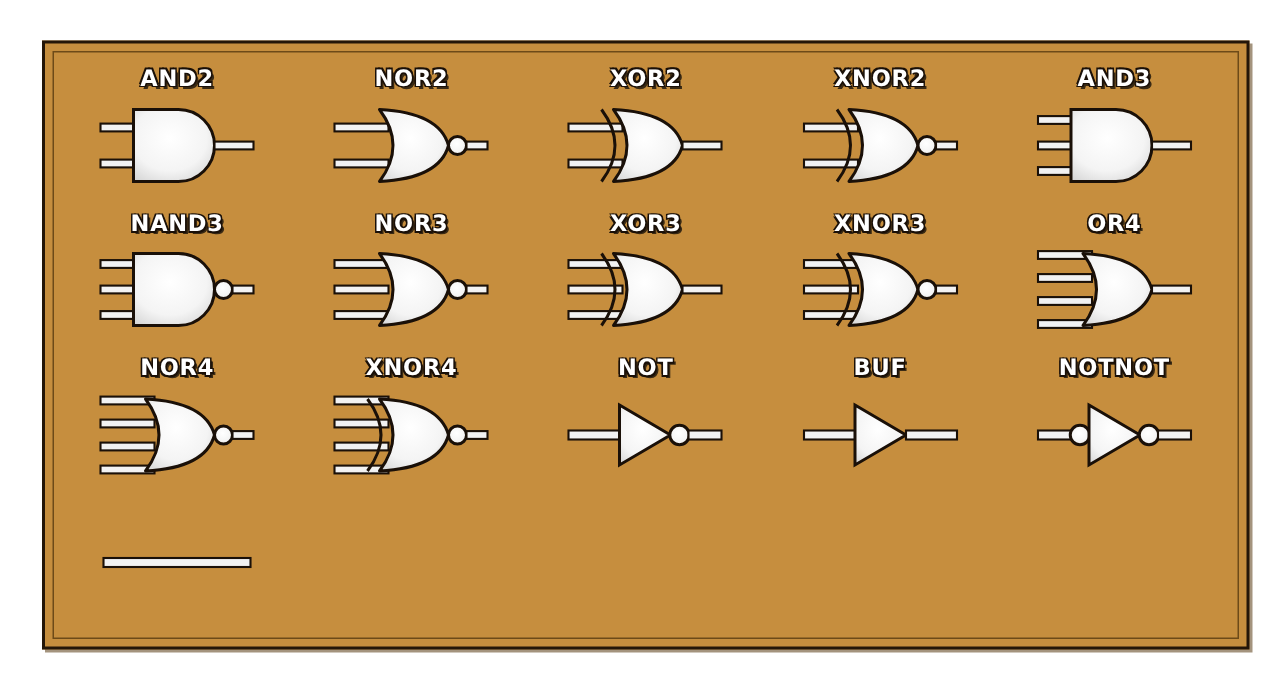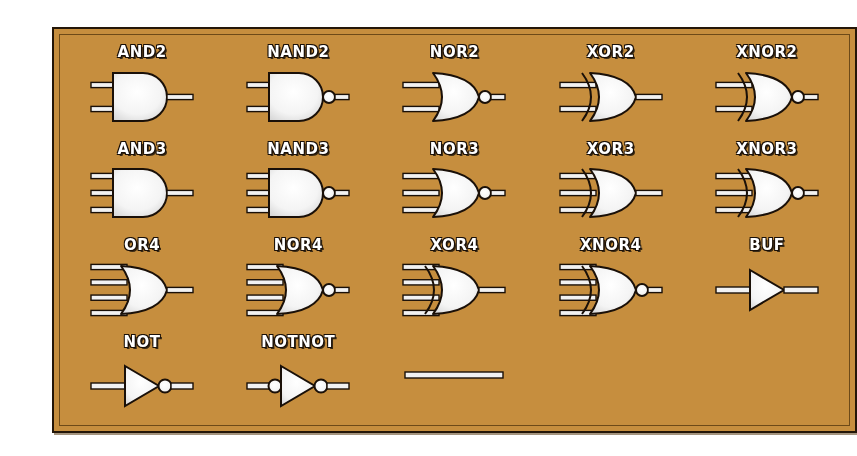--- a/index.html
+++ b/index.html
@@ -3,21 +3,21 @@
 <meta charset="utf-8">
 <title>Logic Gate Symbol Palette</title>
 <style>
   html,body{margin:0;padding:0;}
   body{
     width:857px;height:456px;
     background:#ffffff;
     font-family:"DejaVu Sans", sans-serif;
     overflow:hidden;
   }
-  #canvas{position:relative;width:759px;height:456px;background:#ffffff;margin-left:24px;}
+  #canvas{position:relative;width:759px;height:456px;background:#ffffff;}
 
   
   .panel{
     position:absolute;
     left:28px; top:27px;
     width:805px; height:406px;
     background:#c68e3e;
     border:2px solid #241608;
     box-sizing:border-box;
     box-shadow: 2px 2px 0 0 rgba(90,60,20,.55);
@@ -90,39 +90,20 @@
                 </radialGradient>
               </defs>
               <rect x="8" y="21.4" width="24" height="5.2" fill="#f2f2f2" stroke="#1a1008" stroke-width="1.4"></rect>
               <rect x="8" y="45.4" width="24" height="5.2" fill="#f2f2f2" stroke="#1a1008" stroke-width="1.4"></rect>
               <path d="M 30 12 L 60 12 A 24 24 0 0 1 60 60 L 30 60 Z" fill="url(#g0)" stroke="#1a1008" stroke-width="2" stroke-linejoin="miter"></path>
               <rect x="84" y="33.4" width="26" height="5.2" fill="#f2f2f2" stroke="#1a1008" stroke-width="1.4"></rect>
             </svg>
           </div>
         </div>
         <div class="cell">
-          <div class="cell-label">NAND2</div>
-          <div class="sym">
-            <svg width="118" height="72" viewBox="0 0 118 72">
-              <defs>
-                <radialGradient id="g1" cx="45%" cy="40%" r="70%">
-                  <stop offset="0%" stop-color="#ffffff"></stop>
-                  <stop offset="65%" stop-color="#f4f4f4"></stop>
-                  <stop offset="100%" stop-color="#d8d8d8"></stop>
-                </radialGradient>
-              </defs>
-              <rect x="8" y="21.4" width="24" height="5.2" fill="#f2f2f2" stroke="#1a1008" stroke-width="1.4"></rect>
-              <rect x="8" y="45.4" width="24" height="5.2" fill="#f2f2f2" stroke="#1a1008" stroke-width="1.4"></rect>
-              <path d="M 30 12 L 60 12 A 24 24 0 0 1 60 60 L 30 60 Z" fill="url(#g1)" stroke="#1a1008" stroke-width="2" stroke-linejoin="miter"></path>
-              <circle cx="90" cy="36" r="6" fill="url(#g1)" stroke="#1a1008" stroke-width="2"></circle>
-              <rect x="96" y="33.4" width="14" height="5.2" fill="#f2f2f2" stroke="#1a1008" stroke-width="1.4"></rect>
-            </svg>
-          </div>
-        </div>
-        <div class="cell">
           <div class="cell-label">NOR2</div>
           <div class="sym">
             <svg width="118" height="72" viewBox="0 0 118 72">
               <defs>
                 <radialGradient id="g3" cx="45%" cy="40%" r="70%">
                   <stop offset="0%" stop-color="#ffffff"></stop>
                   <stop offset="65%" stop-color="#f4f4f4"></stop>
                   <stop offset="100%" stop-color="#d8d8d8"></stop>
                 </radialGradient>
               </defs>
@@ -308,94 +289,73 @@
               <rect x="8" y="25.733333333333334" width="36" height="5.2" fill="#f2f2f2" stroke="#1a1008" stroke-width="1.4"></rect>
               <rect x="8" y="41.06666666666667" width="36" height="5.2" fill="#f2f2f2" stroke="#1a1008" stroke-width="1.4"></rect>
               <rect x="8" y="56.4" width="36" height="5.2" fill="#f2f2f2" stroke="#1a1008" stroke-width="1.4"></rect>
               <path d="M 38 12 Q 78 14 84 36 Q 78 58 38 60 Q 56 36 38 12 Z" fill="url(#g13)" stroke="#1a1008" stroke-width="2" stroke-linejoin="round"></path>
               <circle cx="90" cy="36" r="6" fill="url(#g13)" stroke="#1a1008" stroke-width="2"></circle>
               <rect x="96" y="33.4" width="14" height="5.2" fill="#f2f2f2" stroke="#1a1008" stroke-width="1.4"></rect>
             </svg>
           </div>
         </div>
         <div class="cell">
-          <div class="cell-label">XOR4</div>
-          <div class="sym">
-            <svg width="118" height="72" viewBox="0 0 118 72">
-              <defs>
-                <radialGradient id="g14" cx="45%" cy="40%" r="70%">
+          <div class="cell-label">XNOR4</div>
+          <div class="sym">
+            <svg width="118" height="72" viewBox="0 0 118 72">
+              <defs>
+                <radialGradient id="g15" cx="45%" cy="40%" r="70%">
                   <stop offset="0%" stop-color="#ffffff"></stop>
                   <stop offset="65%" stop-color="#f4f4f4"></stop>
                   <stop offset="100%" stop-color="#d8d8d8"></stop>
                 </radialGradient>
               </defs>
               <rect x="8" y="10.4" width="36" height="5.2" fill="#f2f2f2" stroke="#1a1008" stroke-width="1.4"></rect>
               <rect x="8" y="25.733333333333334" width="36" height="5.2" fill="#f2f2f2" stroke="#1a1008" stroke-width="1.4"></rect>
               <rect x="8" y="41.06666666666667" width="36" height="5.2" fill="#f2f2f2" stroke="#1a1008" stroke-width="1.4"></rect>
               <rect x="8" y="56.4" width="36" height="5.2" fill="#f2f2f2" stroke="#1a1008" stroke-width="1.4"></rect>
               <path d="M 30 12 Q 48 36 30 60" fill="none" stroke="#1a1008" stroke-width="2"></path>
-              <path d="M 38 12 Q 78 14 84 36 Q 78 58 38 60 Q 56 36 38 12 Z" fill="url(#g14)" stroke="#1a1008" stroke-width="2" stroke-linejoin="round"></path>
-              <rect x="84" y="33.4" width="26" height="5.2" fill="#f2f2f2" stroke="#1a1008" stroke-width="1.4"></rect>
-            </svg>
-          </div>
-        </div>
-        <div class="cell">
-          <div class="cell-label">XNOR4</div>
-          <div class="sym">
-            <svg width="118" height="72" viewBox="0 0 118 72">
-              <defs>
-                <radialGradient id="g15" cx="45%" cy="40%" r="70%">
-                  <stop offset="0%" stop-color="#ffffff"></stop>
-                  <stop offset="65%" stop-color="#f4f4f4"></stop>
-                  <stop offset="100%" stop-color="#d8d8d8"></stop>
-                </radialGradient>
-              </defs>
-              <rect x="8" y="10.4" width="36" height="5.2" fill="#f2f2f2" stroke="#1a1008" stroke-width="1.4"></rect>
-              <rect x="8" y="25.733333333333334" width="36" height="5.2" fill="#f2f2f2" stroke="#1a1008" stroke-width="1.4"></rect>
-              <rect x="8" y="41.06666666666667" width="36" height="5.2" fill="#f2f2f2" stroke="#1a1008" stroke-width="1.4"></rect>
-              <rect x="8" y="56.4" width="36" height="5.2" fill="#f2f2f2" stroke="#1a1008" stroke-width="1.4"></rect>
-              <path d="M 30 12 Q 48 36 30 60" fill="none" stroke="#1a1008" stroke-width="2"></path>
               <path d="M 38 12 Q 78 14 84 36 Q 78 58 38 60 Q 56 36 38 12 Z" fill="url(#g15)" stroke="#1a1008" stroke-width="2" stroke-linejoin="round"></path>
               <circle cx="90" cy="36" r="6" fill="url(#g15)" stroke="#1a1008" stroke-width="2"></circle>
               <rect x="96" y="33.4" width="14" height="5.2" fill="#f2f2f2" stroke="#1a1008" stroke-width="1.4"></rect>
-            </svg>
-          </div>
-        </div>
-        <div class="cell">
-          <div class="cell-label">BUF</div>
-          <div class="sym">
-            <svg width="118" height="72" viewBox="0 0 118 72">
-              <defs>
-                <radialGradient id="g16" cx="45%" cy="40%" r="70%">
-                  <stop offset="0%" stop-color="#ffffff"></stop>
-                  <stop offset="65%" stop-color="#f4f4f4"></stop>
-                  <stop offset="100%" stop-color="#d8d8d8"></stop>
-                </radialGradient>
-              </defs>
-              <rect x="8" y="33" width="34" height="6" fill="#f2f2f2" stroke="#1a1008" stroke-width="1.4"></rect>
-              <path d="M 42 16 L 76 36 L 42 56 Z" fill="url(#g16)" stroke="#1a1008" stroke-width="2" stroke-linejoin="miter"></path>
-              <rect x="76" y="33" width="34" height="6" fill="#f2f2f2" stroke="#1a1008" stroke-width="1.4"></rect>
             </svg>
           </div>
         </div>
         <div class="cell">
           <div class="cell-label">NOT</div>
           <div class="sym">
             <svg width="118" height="72" viewBox="0 0 118 72">
               <defs>
                 <radialGradient id="g17" cx="45%" cy="40%" r="70%">
                   <stop offset="0%" stop-color="#ffffff"></stop>
                   <stop offset="65%" stop-color="#f4f4f4"></stop>
                   <stop offset="100%" stop-color="#d8d8d8"></stop>
                 </radialGradient>
               </defs>
               <rect x="8" y="33" width="34" height="6" fill="#f2f2f2" stroke="#1a1008" stroke-width="1.4"></rect>
               <path d="M 42 16 L 76 36 L 42 56 Z" fill="url(#g17)" stroke="#1a1008" stroke-width="2" stroke-linejoin="miter"></path>
               <circle cx="82" cy="36" r="6.5" fill="url(#g17)" stroke="#1a1008" stroke-width="2"></circle>
               <rect x="88" y="33" width="22" height="6" fill="#f2f2f2" stroke="#1a1008" stroke-width="1.4"></rect>
+            </svg>
+          </div>
+        </div>
+        <div class="cell">
+          <div class="cell-label">BUF</div>
+          <div class="sym">
+            <svg width="118" height="72" viewBox="0 0 118 72">
+              <defs>
+                <radialGradient id="g16" cx="45%" cy="40%" r="70%">
+                  <stop offset="0%" stop-color="#ffffff"></stop>
+                  <stop offset="65%" stop-color="#f4f4f4"></stop>
+                  <stop offset="100%" stop-color="#d8d8d8"></stop>
+                </radialGradient>
+              </defs>
+              <rect x="8" y="33" width="34" height="6" fill="#f2f2f2" stroke="#1a1008" stroke-width="1.4"></rect>
+              <path d="M 42 16 L 76 36 L 42 56 Z" fill="url(#g16)" stroke="#1a1008" stroke-width="2" stroke-linejoin="miter"></path>
+              <rect x="76" y="33" width="34" height="6" fill="#f2f2f2" stroke="#1a1008" stroke-width="1.4"></rect>
             </svg>
           </div>
         </div>
         <div class="cell">
           <div class="cell-label">NOTNOT</div>
           <div class="sym">
             <svg width="118" height="72" viewBox="0 0 118 72">
               <defs>
                 <radialGradient id="g18" cx="45%" cy="40%" r="70%">
                   <stop offset="0%" stop-color="#ffffff"></stop>

